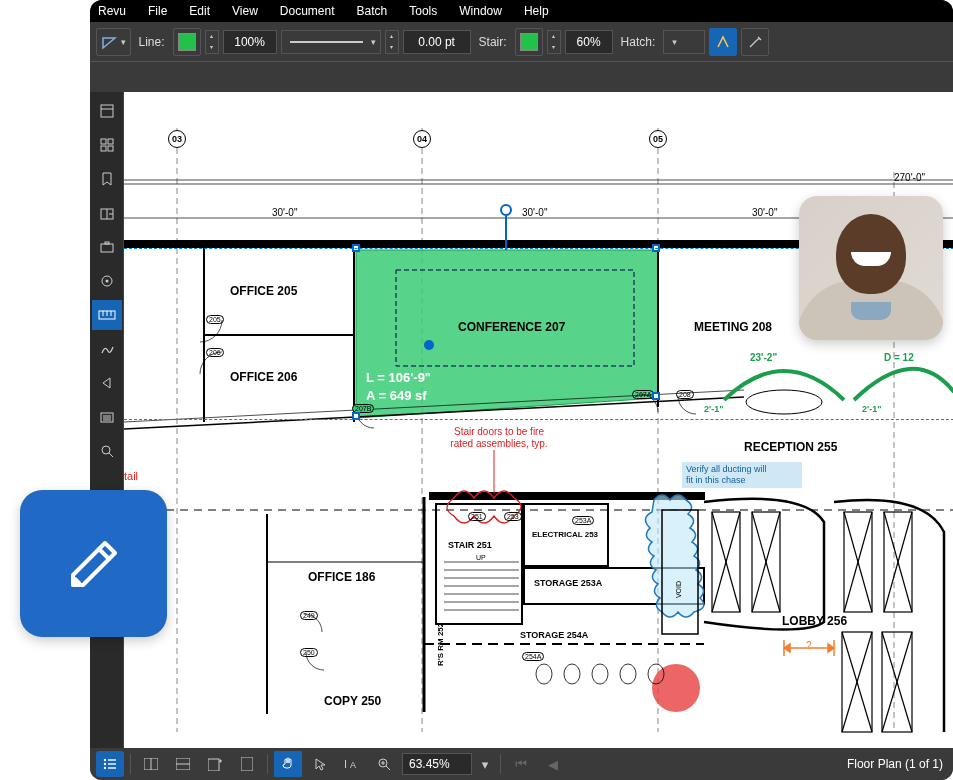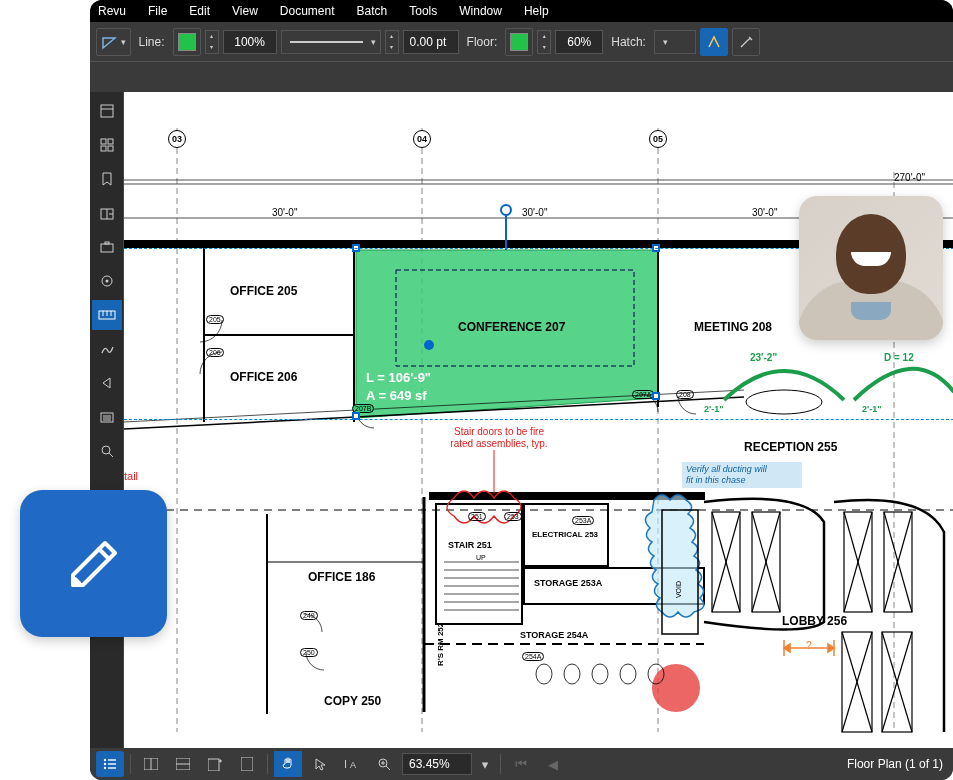--- a/index.html
+++ b/index.html
@@ -9,21 +9,21 @@
 
 
 .menubar { height: 22px; background: #000; display: flex; align-items: center; padding: 0 8px; gap: 22px; }
 .menubar span { color: #fff; font-size: 12px; cursor: pointer; }
 
 
 .toolbar { height: 40px; background: #3a3a3a; display: flex; align-items: center; padding: 0 6px; gap: 4px; border-bottom: 1px solid #555; }
 .tb-btn { display: inline-flex; align-items: center; justify-content: center; height: 28px; min-width: 28px; border: 1px solid #555; background: #3a3a3a; color: #ddd; font-size: 12px; border-radius: 2px; padding: 0 4px; }
 .tb-label { color: #ddd; font-size: 12px; padding: 0 4px; }
 .tb-swatch { width: 18px; height: 18px; border: 1px solid #888; display: inline-block; }
-.tb-input { background: #2a2a2a; border: 1px solid #555; color: #fff; font-size: 12px; height: 24px; padding: 0 6px; text-align: left; width: 56px; }
+.tb-input { background: #2a2a2a; border: 1px solid #555; color: #fff; font-size: 12px; height: 24px; padding: 0 6px; text-align: center; width: 68px; }
 .tb-spinner { display: inline-flex; flex-direction: column; height: 24px; width: 14px; border: 1px solid #555; }
 .tb-spinner div { flex: 1; font-size: 6px; color: #ccc; text-align: center; line-height: 10px; cursor: pointer; }
 .tb-dropdown { border: 1px solid #555; height: 24px; padding: 0 4px; display: inline-flex; align-items: center; background: #3a3a3a; color: #ddd; font-size: 11px; }
 .tb-line-style { width: 100px; display: flex; align-items: center; }
 .tb-line-style .line { flex: 1; height: 2px; background: #ccc; margin: 0 4px; }
 .tb-chevron { font-size: 9px; color: #ccc; padding-left: 4px; }
 
 
 .tabbar { height: 30px; background: #2a2a2a; display: flex; align-items: stretch; border-bottom: 1px solid #555; }
 .tab-prefix { width: 34px; display: flex; align-items: center; justify-content: center; color: #ddd; }
@@ -55,21 +55,21 @@
 .avatar { position: absolute; right: 10px; top: 196px; width: 144px; height: 144px; border-radius: 18px; background: linear-gradient(135deg, #d8d0c8, #e0dbd4); overflow: hidden; box-shadow: 0 4px 12px rgba(0,0,0,0.2); }
 .avatar-head { position: absolute; left: 50%; top: 18px; transform: translateX(-50%); width: 70px; height: 80px; background: #5a3c28; border-radius: 50% 50% 45% 45%; }
 .avatar-body { position: absolute; left: 50%; bottom: -20px; transform: translateX(-50%); width: 150px; height: 80px; background: #cdc4b9; border-radius: 60px 60px 0 0; }
 .avatar-collar { position: absolute; left: 50%; bottom: 20px; transform: translateX(-50%); width: 40px; height: 18px; background: #8aa8c0; border-radius: 0 0 10px 10px; }
 
 
 .grid-label { position: absolute; font-size: 9px; font-weight: bold; background: #fff; border: 1px solid #000; border-radius: 50%; width: 18px; height: 18px; display: flex; align-items: center; justify-content: center; }
 .dim-text { position: absolute; font-size: 10px; color: #000; }
 .room-label { position: absolute; font-size: 12px; font-weight: bold; color: #000; text-align: center; }
 .note-red { position: absolute; font-size: 10px; color: #e02020; text-align: center; line-height: 1.2; }
-.note-blue { position: absolute; font-size: 9px; color: #1060a0; background: #d0e8f5; padding: 2px 4px; line-height: 1.2; font-style: italic; }
+.note-blue { position: absolute; font-size: 9px; color: #1060a0; background: #d0e8f5; padding: 2px 4px; line-height: 1.2; }
 .sel-handle { position: absolute; width: 8px; height: 8px; background: #fff; border: 2px solid #0066cc; }
 .measure-text { position: absolute; color: #fff; font-size: 13px; font-weight: bold; font-family: Arial; }
 
 svg { display: block; }
 </style>
 </head>
 <body>
 
 <div class="app-window">
 
@@ -103,21 +103,21 @@
     <input class="tb-input" style="width: 54px; text-align: center;" value="100%">
     <div class="tb-dropdown tb-line-style">
         <div class="line"></div>
         <span class="tb-chevron">▾</span>
       </div>
     <div class="tb-spinner">
         <div>▴</div>
         <div>▾</div>
       </div>
     <input class="tb-input" value="0.00 pt" style="">
-    <span class="tb-label">Floor:</span>
+    <span class="tb-label">Stair:</span>
     <div class="tb-btn">
         <span class="tb-swatch" style="background:#22c24a"></span>
       </div>
     <div class="tb-spinner">
         <div>▴</div>
         <div>▾</div>
       </div>
     <input class="tb-input" style="width: 48px; text-align: center;" value="60%">
     <span class="tb-label">Hatch:</span>
     <div class="tb-dropdown" style="width:42px">

